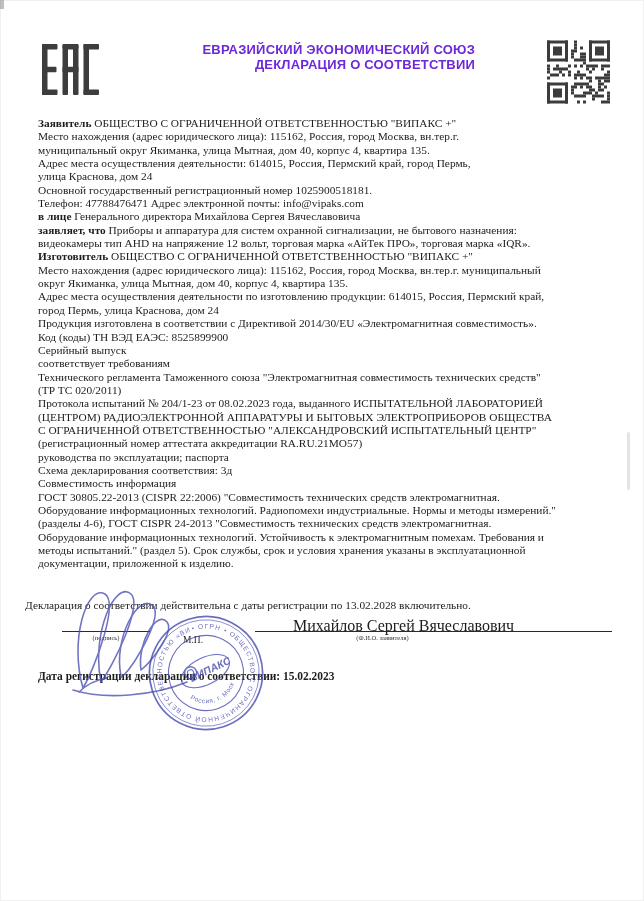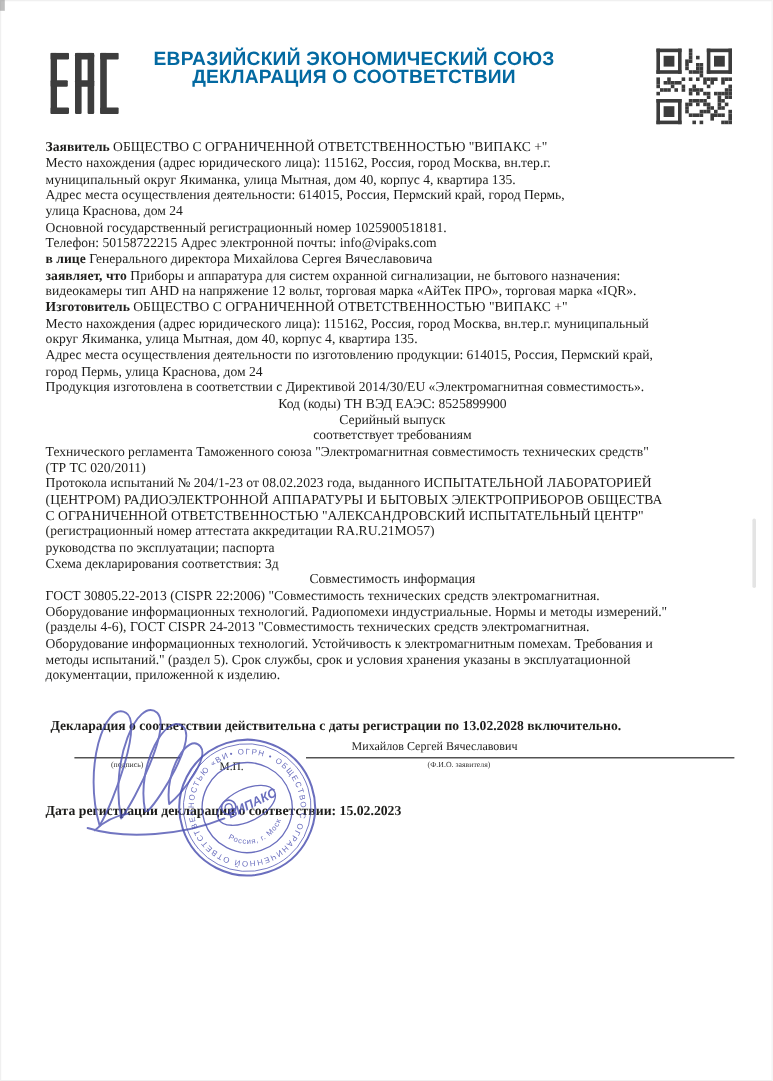--- a/index.html
+++ b/index.html
@@ -6,36 +6,36 @@
   .page {
     position:relative; width:644px; height:901px; background:#ffffff;
     font-family:"Liberation Serif", serif; color:#1d1d1b; overflow:hidden;
     box-shadow: inset 0 0 0 1px #f0f0f0;
   }
   .corner-artifact { position:absolute; left:0; top:0; width:4px; height:9px; background:#8a8a8a; opacity:.55; }
   .edge-artifact { position:absolute; left:627px; top:432px; width:3px; height:58px; background:#d9d9d9; border-radius:2px; opacity:.7; }
 
   .eac-logo { position:absolute; left:42px; top:44px; }
   .doc-title {
-    position:absolute; left:115px; top:43px; width:360px; text-align:center;
+    position:absolute; left:115px; top:43px; width:360px; text-align:right;
     font-family:"Liberation Sans", sans-serif; font-weight:bold;
-    font-size:16px; line-height:14.5px; color:#0369a1; letter-spacing:.2px;
+    font-size:13px; line-height:14.5px; color:#6d28d9; letter-spacing:.2px;
   }
   .qr { position:absolute; left:545px; top:39px; }
 
   .doc { position:absolute; left:38px; top:117px; width:578px; font-size:11.35px; line-height:13.35px; }
   .doc p { margin:0; white-space:pre-line; }
   .lead { font-weight:bold;margin-top:28px; }
   .g4 { margin-top:4px;font-family:Liberation Serif, serif; }
-  .g2 { margin-top:2px;text-align:center; }
+  .g2 { margin-top:2px; }
   .bold-line { font-weight:normal; }
 
-  .validity { position:absolute; left:42px; top:599px; width:578px; font-size:11.35px; font-weight:bold; }
-
-  .sig-name { position:absolute; left:293px; top:617px; font-size:10px; }
+  .validity { position:absolute; left:25px; top:599px; width:578px; font-size:11.35px; font-weight:normal; }
+
+  .sig-name { position:absolute; left:293px; top:617px; font-size:16px; }
   .sig-mp   { position:absolute; left:183px; top:621px; font-size:9.5px;margin-top:14px; }
   .sig-line-left  { position:absolute; left:62px;  top:631px; width:88px;  border-bottom:1.2px solid #2a2a2a; }
   .sig-line-right { position:absolute; left:255px; top:631px; width:357px; border-bottom:1.2px solid #2a2a2a; }
   .sig-caption-left  { position:absolute; left:66px;  top:634px; width:80px;  text-align:center; font-size:6.5px; color:#333; }
   .sig-caption-right { position:absolute; left:330px; top:634px; width:105px; text-align:center; font-size:6.5px; color:#333; }
 
   .footer-reg  { position:absolute; left:38px; top:651px; font-size:11.45px; font-weight:bold; }
   .footer-date { position:absolute; left:38px; top:670px; font-size:11.45px; font-weight:bold; }
 
   .stamp { position:absolute; left:145px; top:612px; opacity:.82; }
@@ -204,21 +204,21 @@
       </g>
   </svg>
 
   <div class="doc">
     <p><span class="lead">Заявитель </span><span>ОБЩЕСТВО С ОГРАНИЧЕННОЙ ОТВЕТСТВЕННОСТЬЮ "ВИПАКС +"</span></p>
     <p>Место нахождения (адрес юридического лица): 115162, Россия, город Москва, вн.тер.г.
 муниципальный округ Якиманка, улица Мытная, дом 40, корпус 4, квартира 135.</p>
     <p>Адрес места осуществления деятельности: 614015, Россия, Пермский край, город Пермь,
 улица Краснова, дом 24</p>
     <p>Основной государственный регистрационный номер 1025900518181.</p>
-    <p>Телефон: 50158722215 Адрес электронной почты: info@vipaks.com</p>
+    <p>Телефон: 47788476471 Адрес электронной почты: info@vipaks.com</p>
     <p><span class="lead">в лице </span><span>Генерального директора Михайлова Сергея Вячеславовича</span></p>
 
     <p class="g4"><span class="lead">заявляет, что </span><span>Приборы и аппаратура для систем охранной сигнализации, не бытового назначения:
 видеокамеры тип AHD на напряжение 12 вольт, торговая марка «АйТек ПРО», торговая марка «IQR».</span></p>
 
     <p><span class="lead">Изготовитель </span><span>ОБЩЕСТВО С ОГРАНИЧЕННОЙ ОТВЕТСТВЕННОСТЬЮ "ВИПАКС +"</span></p>
     <p>Место нахождения (адрес юридического лица): 115162, Россия, город Москва, вн.тер.г. муниципальный
 округ Якиманка, улица Мытная, дом 40, корпус 4, квартира 135.</p>
     <p>Адрес места осуществления деятельности по изготовлению продукции: 614015, Россия, Пермский край,
 город Пермь, улица Краснова, дом 24</p>

